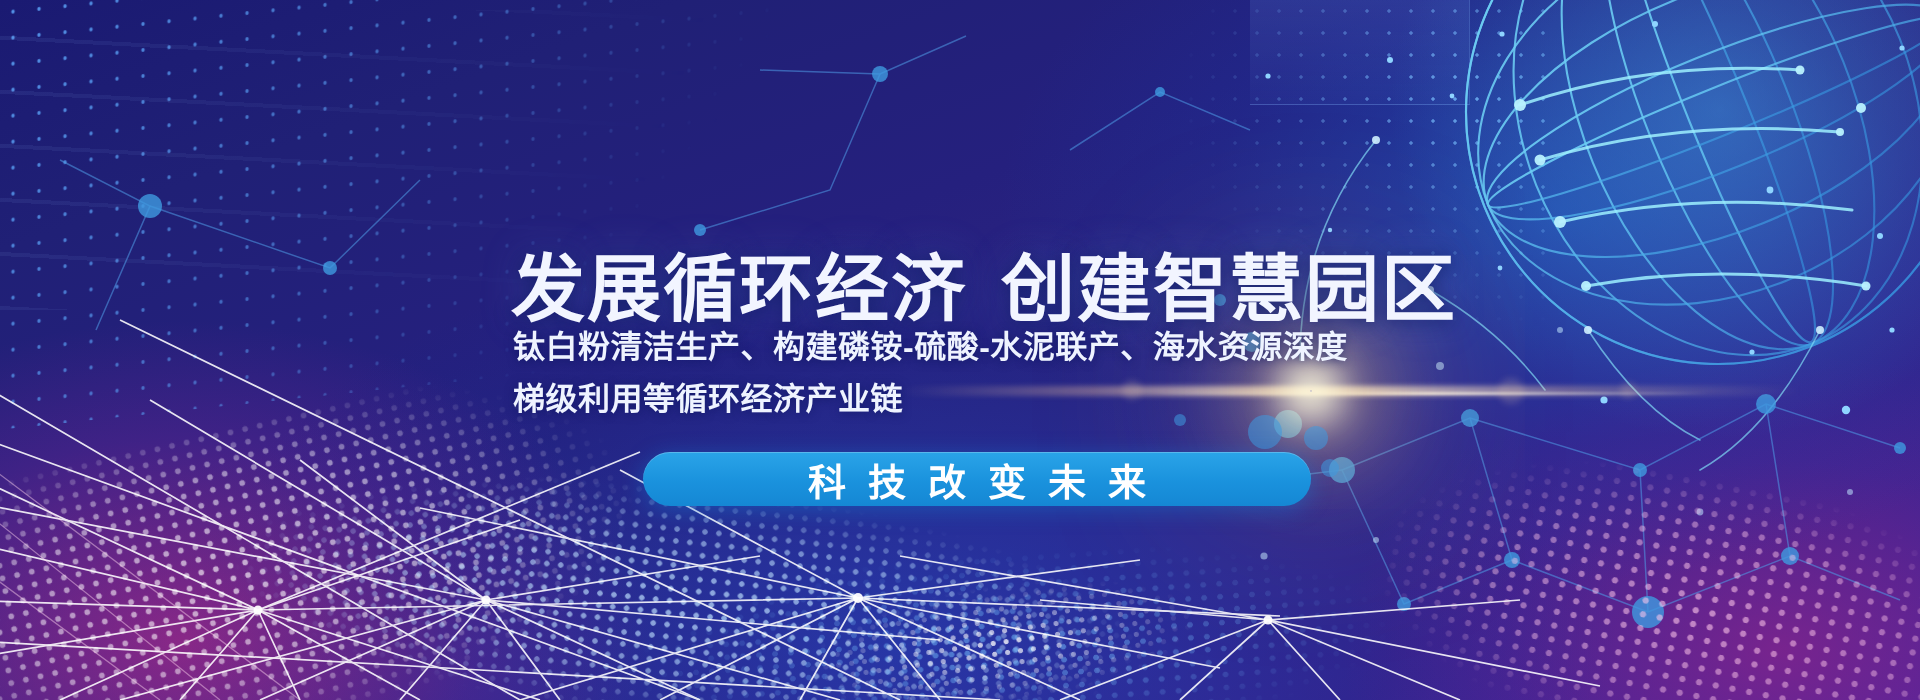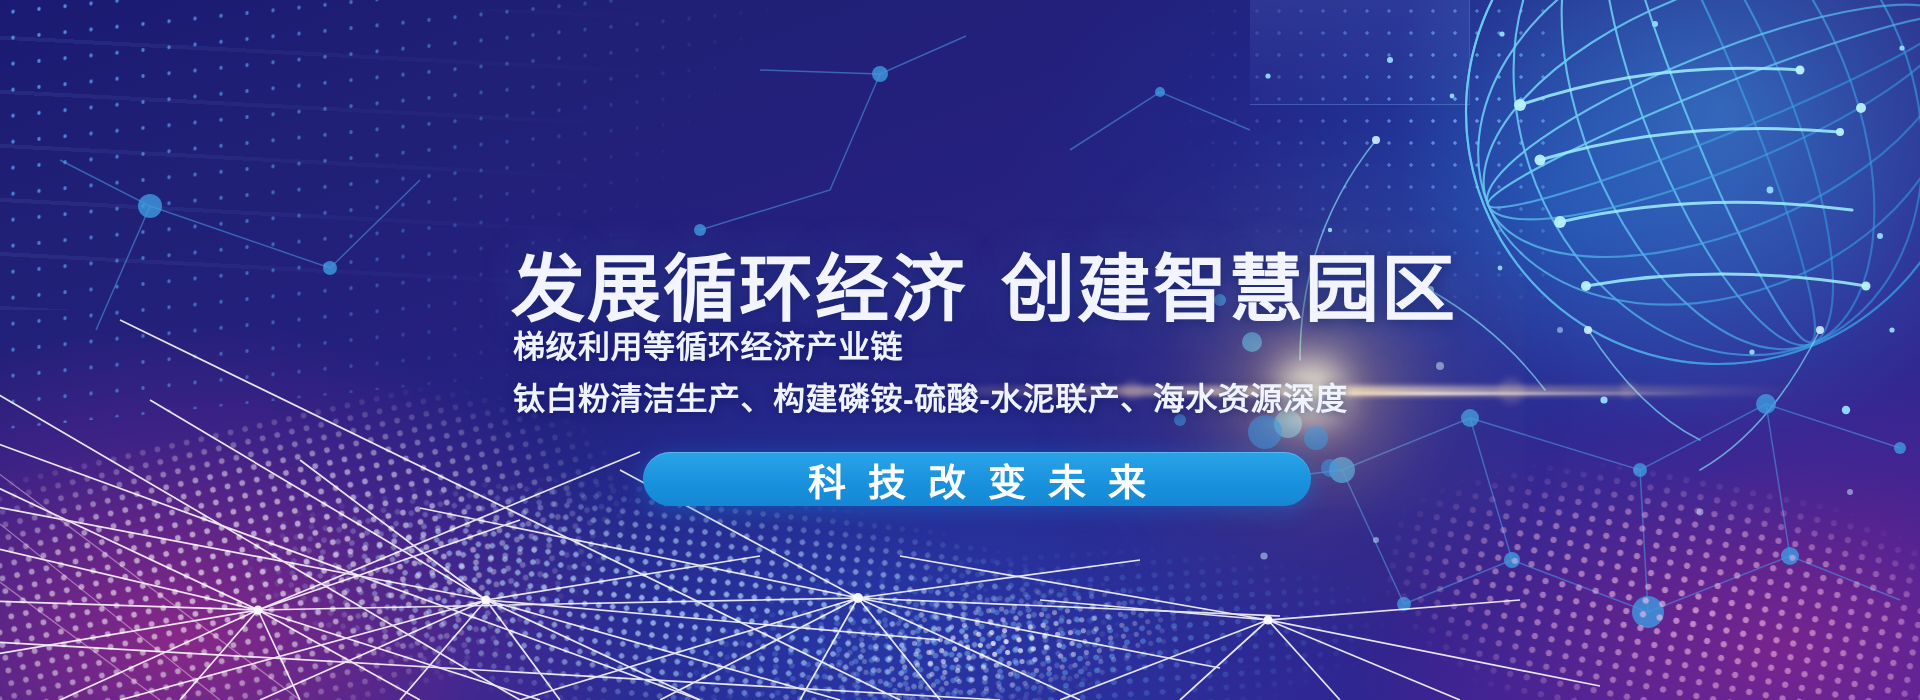--- a/index.html
+++ b/index.html
@@ -326,19 +326,19 @@
       <circle cx="1330" cy="468" r="9"></circle>
         <circle cx="1240" cy="470" r="7"></circle>
       <circle cx="1180" cy="420" r="6"></circle>
     </g>
   </svg>
 
   <div class="content">
     <h1 class="title"><span>发展循环经济</span><span class="gap"></span><span>创建智慧园区</span></h1>
 
     <div class="subtitle">
+      <div>钛白粉清洁生产、构建磷铵-硫酸-水泥联产、海水资源深度</div>
       <div>梯级利用等循环经济产业链</div>
-      <div>钛白粉清洁生产、构建磷铵-硫酸-水泥联产、海水资源深度</div>
     </div>
 
     <button class="cta">科技改变未来</button>
   </div>
 </div>
 
 </body></html>

